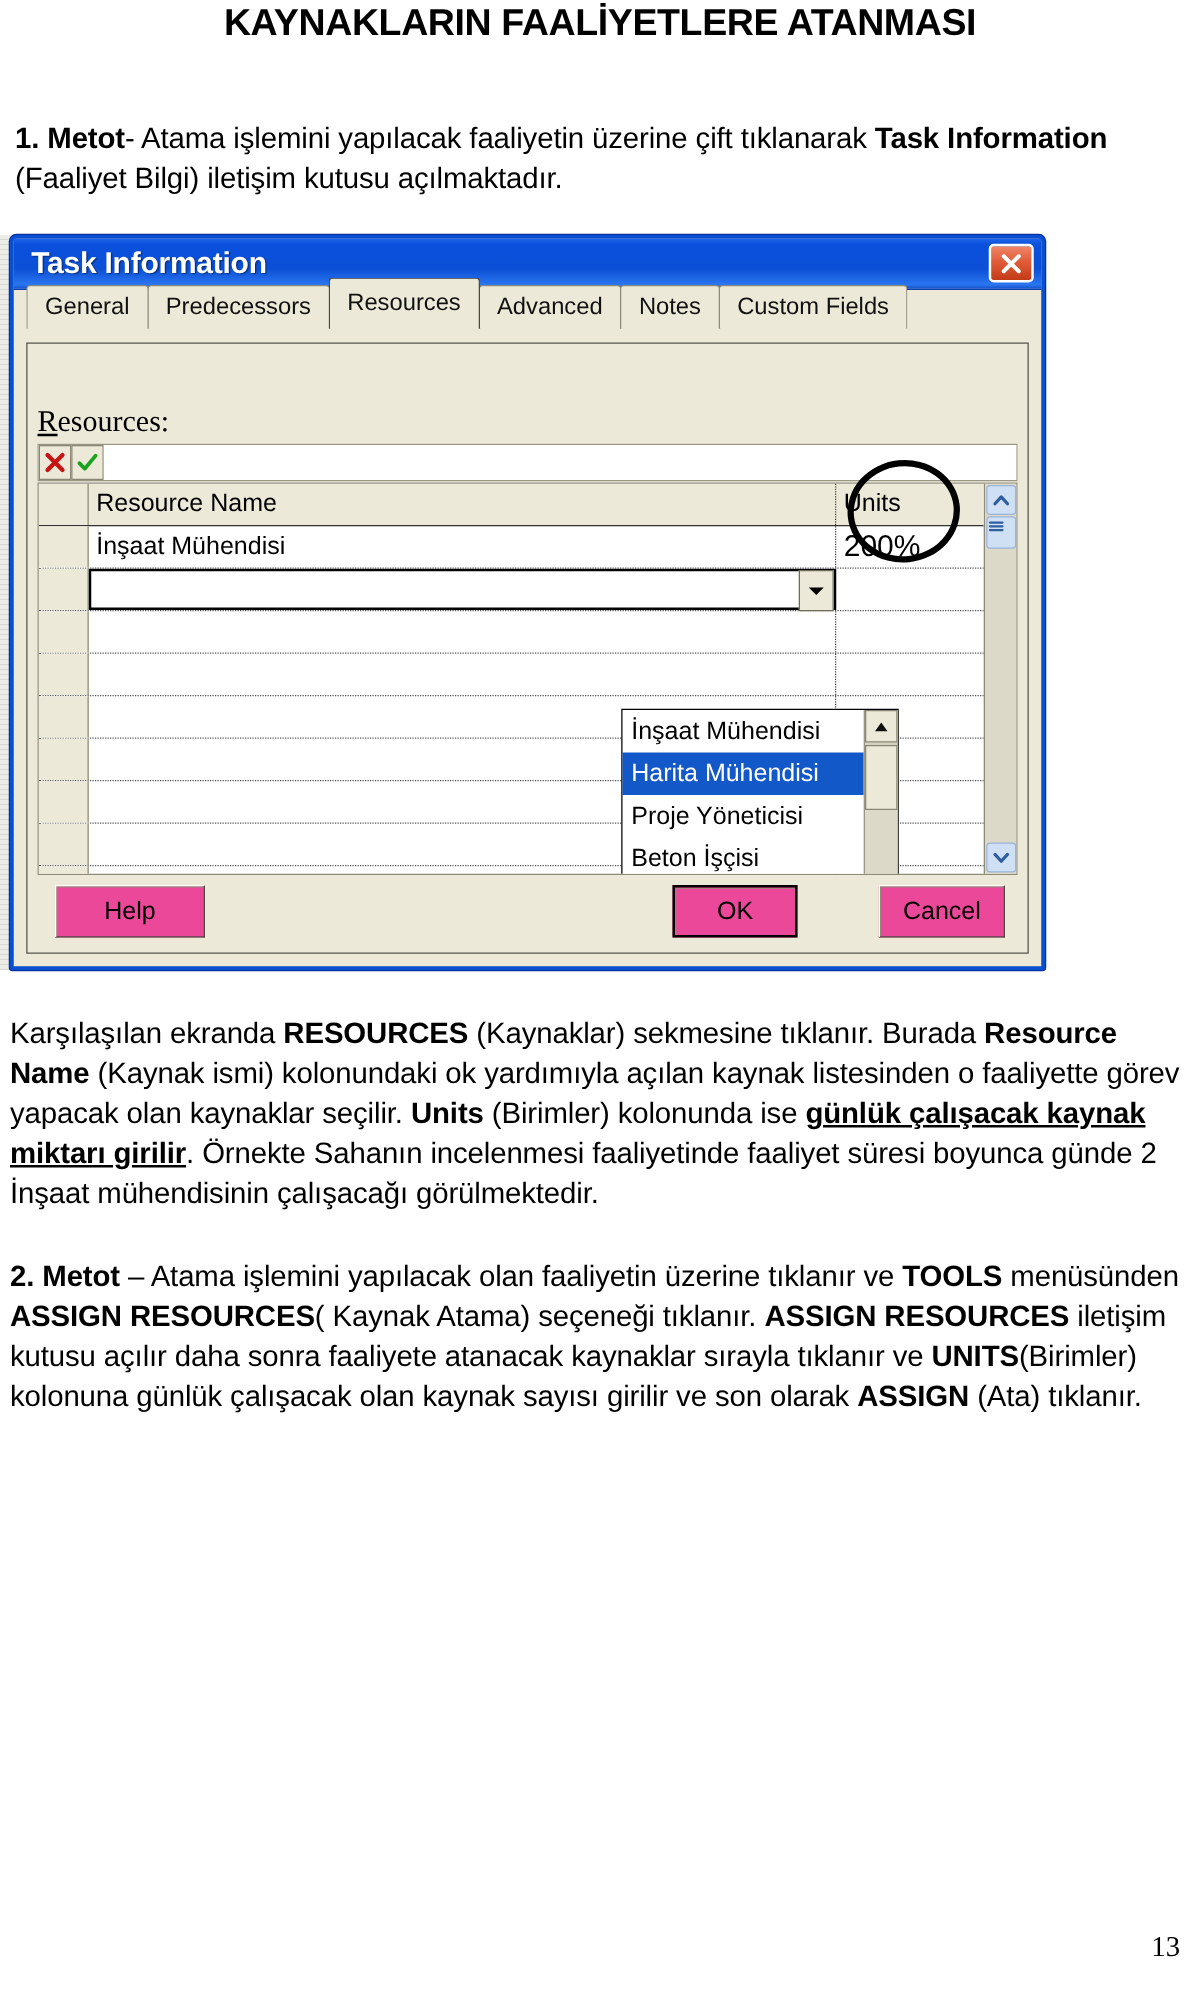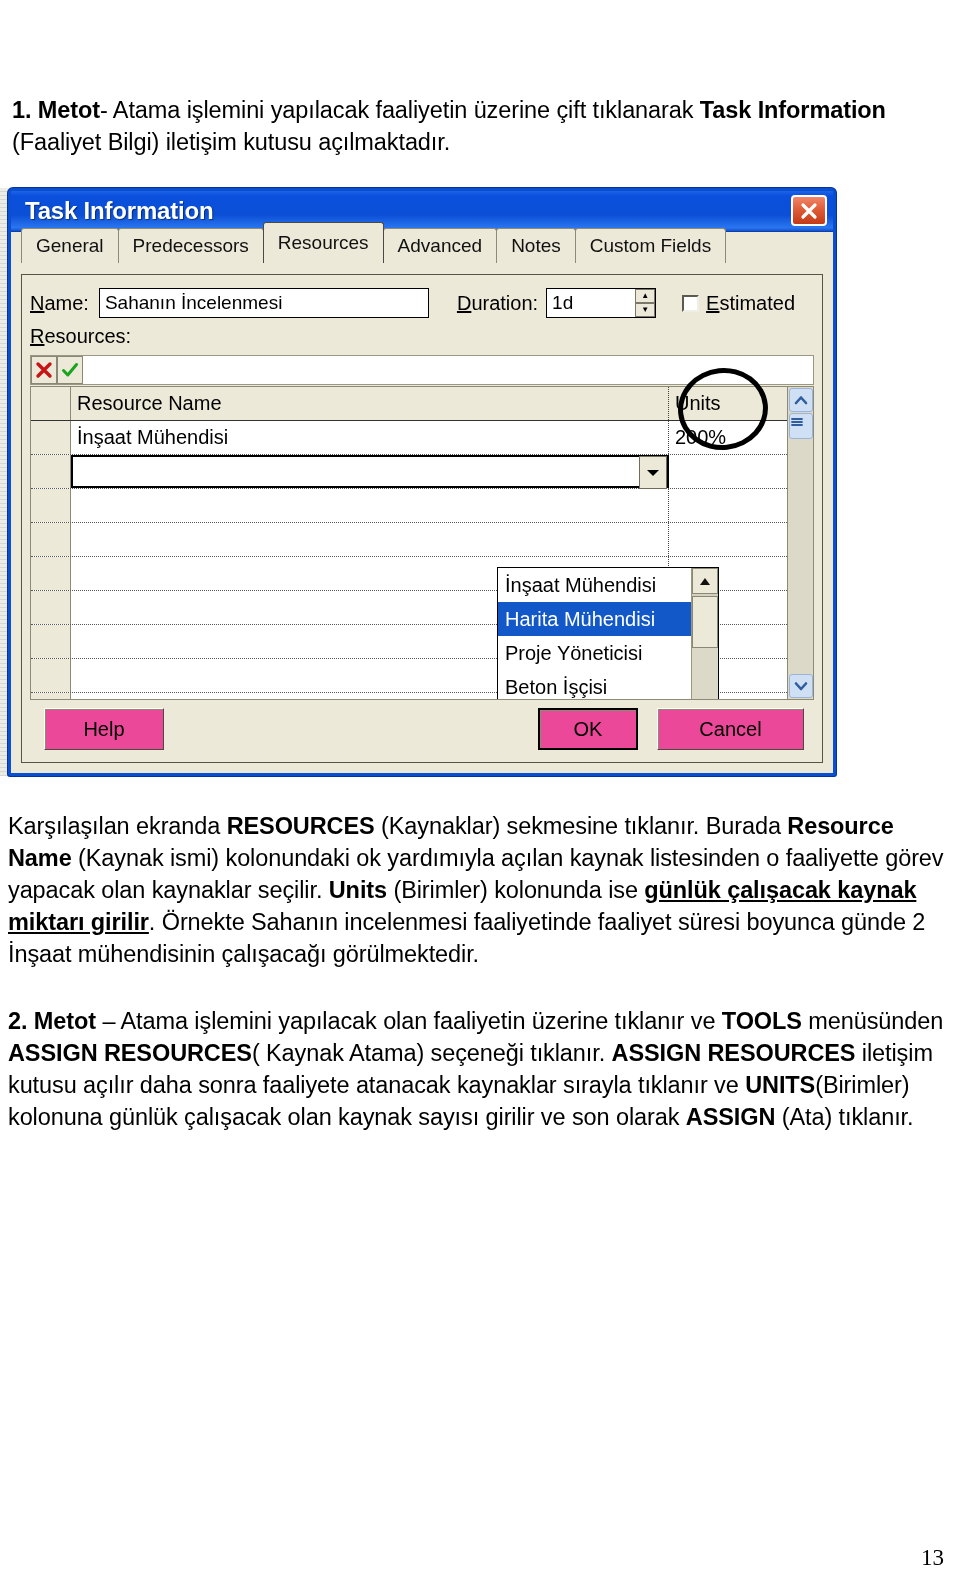--- a/index.html
+++ b/index.html
@@ -148,21 +148,21 @@
     font-size:8px;line-height:1;box-sizing:border-box;cursor:pointer;
   }
   .chk-wrap{margin-left:26px;display:flex;align-items:center;gap:7px;}
   .chkbox{
     width:17px;height:17px;background:#fff;border:2px solid #5b5a4f;
     border-right-color:#efefe6;border-bottom-color:#efefe6;
     box-sizing:border-box;cursor:pointer;
   }
 
   
-  .res-label{position:absolute;left:8px;top:50px;font-size:20px;}
+  .res-label{position:absolute;left:8px;top:50px;font-size:24px;font-family:Liberation Serif, serif;}
 
   
   .editrow{
     position:absolute;left:8px;top:80px;right:8px;height:30px;
     display:flex;align-items:stretch;
     border:1px solid #9a9785;background:#fff;box-sizing:border-box;
   }
   .icobtn{
     width:26px;background:#ece9d8;border:1px solid #8a8775;
     display:flex;align-items:center;justify-content:center;
@@ -189,21 +189,21 @@
   }
   .gname{
     flex:1;display:flex;align-items:center;
     padding-left:6px;font-size:20px;
     border-right:1px dotted #444;
     box-sizing:border-box;
     position:relative;
   }
   .gunits{
     width:118px;display:flex;align-items:center;
-    padding-left:6px;font-size:20px;
+    padding-left:6px;font-size:24px;
     box-sizing:border-box;
   }
   .hdr{background:#ece9d8;}
   .hdr .gname,.hdr .gunits{font-size:20px;}
 
   
   .ddarrow{
     position:absolute;right:0;top:-1px;width:28px;height:33px;
     background:#ece9d8;border:1px solid #6f6c5e;
     display:flex;align-items:center;justify-content:center;
@@ -265,38 +265,39 @@
     border:1px solid #4b4a41;
     border-top-color:#fffef8;border-left-color:#fffef8;
     box-shadow:1px 1px 0 #8d8a78 inset;
     display:flex;align-items:center;justify-content:center;
     font-size:20px;cursor:pointer;
     box-sizing:border-box;
   }
   .btn.default{border:2px solid #000;}
   .btn-help{left:14px;width:120px;}
   .btn-ok{right:176px;width:100px;}
-  .btn-cancel{right:10px;width:147px;}
+  .btn-cancel{right:10px;width:101px;}
 
   
   .annot-ellipse{
     position:absolute;left:678px;top:368px;
     width:80px;height:72px;
     border:5px solid #000;
     border-radius:50%;
     transform:rotate(-6deg);
     z-index:40;
     pointer-events:none;
   }
 </style>
 </head>
 <body>
 
 <div class="page">
 
+  <div class="doc-title">KAYNAKLARIN FAALİYETLERE ATANMASI</div>
 
   <div class="para intro">
     <br>
     <b>1. Metot</b><span>- Atama işlemini yapılacak faaliyetin üzerine çift tıklanarak </span><b>Task Information</b><span> (Faaliyet Bilgi) iletişim kutusu açılmaktadır.</span>
   </div>
 
   <div class="artifact-strip"></div>
 
   <div class="dialog">
 
@@ -325,40 +326,20 @@
       <div class="tab">
           <span>Notes</span>
         </div>
       <div class="tab">
           <span>Custom Fields</span>
         </div>
     </div>
 
     <div class="panel">
 
-      <div class="row-name">
-        <div class="lbl"><u>N</u><span>ame:</span></div>
-        <div class="txtfield name-field">
-          <span>Sahanın İncelenmesi</span>
-        </div>
-        <div class="lbl dur-label"><u>D</u>uration:</div>
-        <div class="dur-wrap">
-          <div class="txtfield dur-field">
-            <span>1d</span>
-          </div>
-          <div class="spinner">
-            <div>▲</div>
-            <div>▼</div>
-          </div>
-        </div>
-        <div class="chk-wrap">
-          <div class="chkbox"></div>
-          <div class="lbl"><u>E</u>stimated</div>
-        </div>
-      </div>
 
       <div class="res-label"><u>R</u>esources:</div>
 
       <div class="editrow">
         <div class="icobtn">
           <svg width="18" height="18" viewBox="0 0 18 18" aria-hidden="true">
             <path d="M3 3 L15 15 M15 3 L3 15" stroke="#c81414" stroke-width="3.4" stroke-linecap="round"></path>
           </svg>
         </div>
         <div class="icobtn">

